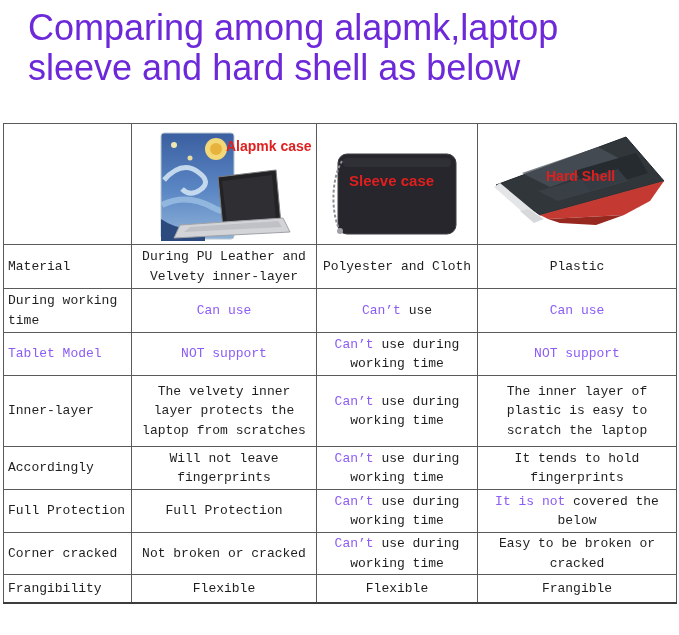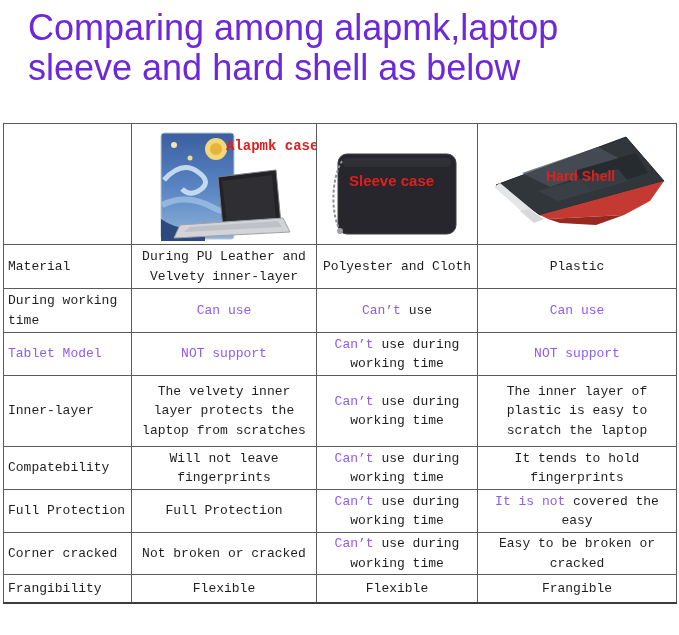--- a/index.html
+++ b/index.html
@@ -26,21 +26,21 @@
   thead tr{height:121px;}
   tr.r0{height:44px}tr.r1{height:44px}tr.r2{height:43px}tr.r3{height:71px}
   tr.r4{height:43px}tr.r5{height:43px}tr.r6{height:41px}tr.r7{height:28px}tr.r8{height:28px}
   td.imgcell{position:relative;padding:0;}
   td.imgcell svg{display:block;}
   .imglabel{
     position:absolute;
     font-family:"Liberation Sans","DejaVu Sans",sans-serif;
     font-weight:700;font-size:14px;color:#e01f1f;white-space:nowrap;
   }
-  .lbl-alapmk{left:94px;top:12px;font-family:Liberation Mono, monospace;}
+  .lbl-alapmk{left:94px;top:12px;}
   .lbl-sleeve{left:32px;top:46px;font-size:15px;}
   .lbl-hardshell{left:68px;top:42px;}
 </style>
 </head>
 <body>
 
 <h1 class="title"><span>Comparing among alapmk,laptop</span><br><span>sleeve and hard shell as below</span></h1>
 
 <table class="cmp">
   <colgroup>
@@ -122,30 +122,30 @@
         <td class="val"><span class="red">Can’t</span><span> use during working time</span></td>
         <td class="val"><span class="red">NOT support</span></td>
       </tr>
       <tr class="r3">
         <td class="lbl">Inner-layer</td>
         <td class="val"><span>The velvety inner layer protects the laptop from scratches</span></td>
         <td class="val"><span class="red">Can’t</span><span> use during working time</span></td>
         <td class="val"><span>The inner layer of plastic is easy to scratch the laptop</span></td>
       </tr>
       <tr class="r4">
-        <td class="lbl">Compatebility</td>
+        <td class="lbl">Accordingly</td>
         <td class="val"><span>Will not leave fingerprints</span></td>
         <td class="val"><span class="red">Can’t</span><span> use during working time</span></td>
         <td class="val"><span>It tends to hold fingerprints</span></td>
       </tr>
       <tr class="r5">
         <td class="lbl">Full Protection</td>
         <td class="val"><span>Full Protection</span></td>
         <td class="val"><span class="red">Can’t</span><span> use during working time</span></td>
-        <td class="val"><span class="red">It is not</span><span> covered the easy</span></td>
+        <td class="val"><span class="red">It is not</span><span> covered the below</span></td>
       </tr>
       <tr class="r6">
         <td class="lbl">Corner cracked</td>
         <td class="val"><span>Not broken or cracked</span></td>
         <td class="val"><span class="red">Can’t</span><span> use during working time</span></td>
         <td class="val"><span>Easy to be broken or cracked</span></td>
       </tr>
       <tr class="r7">
         <td class="lbl">Frangibility</td>
         <td class="val"><span>Flexible</span></td>

